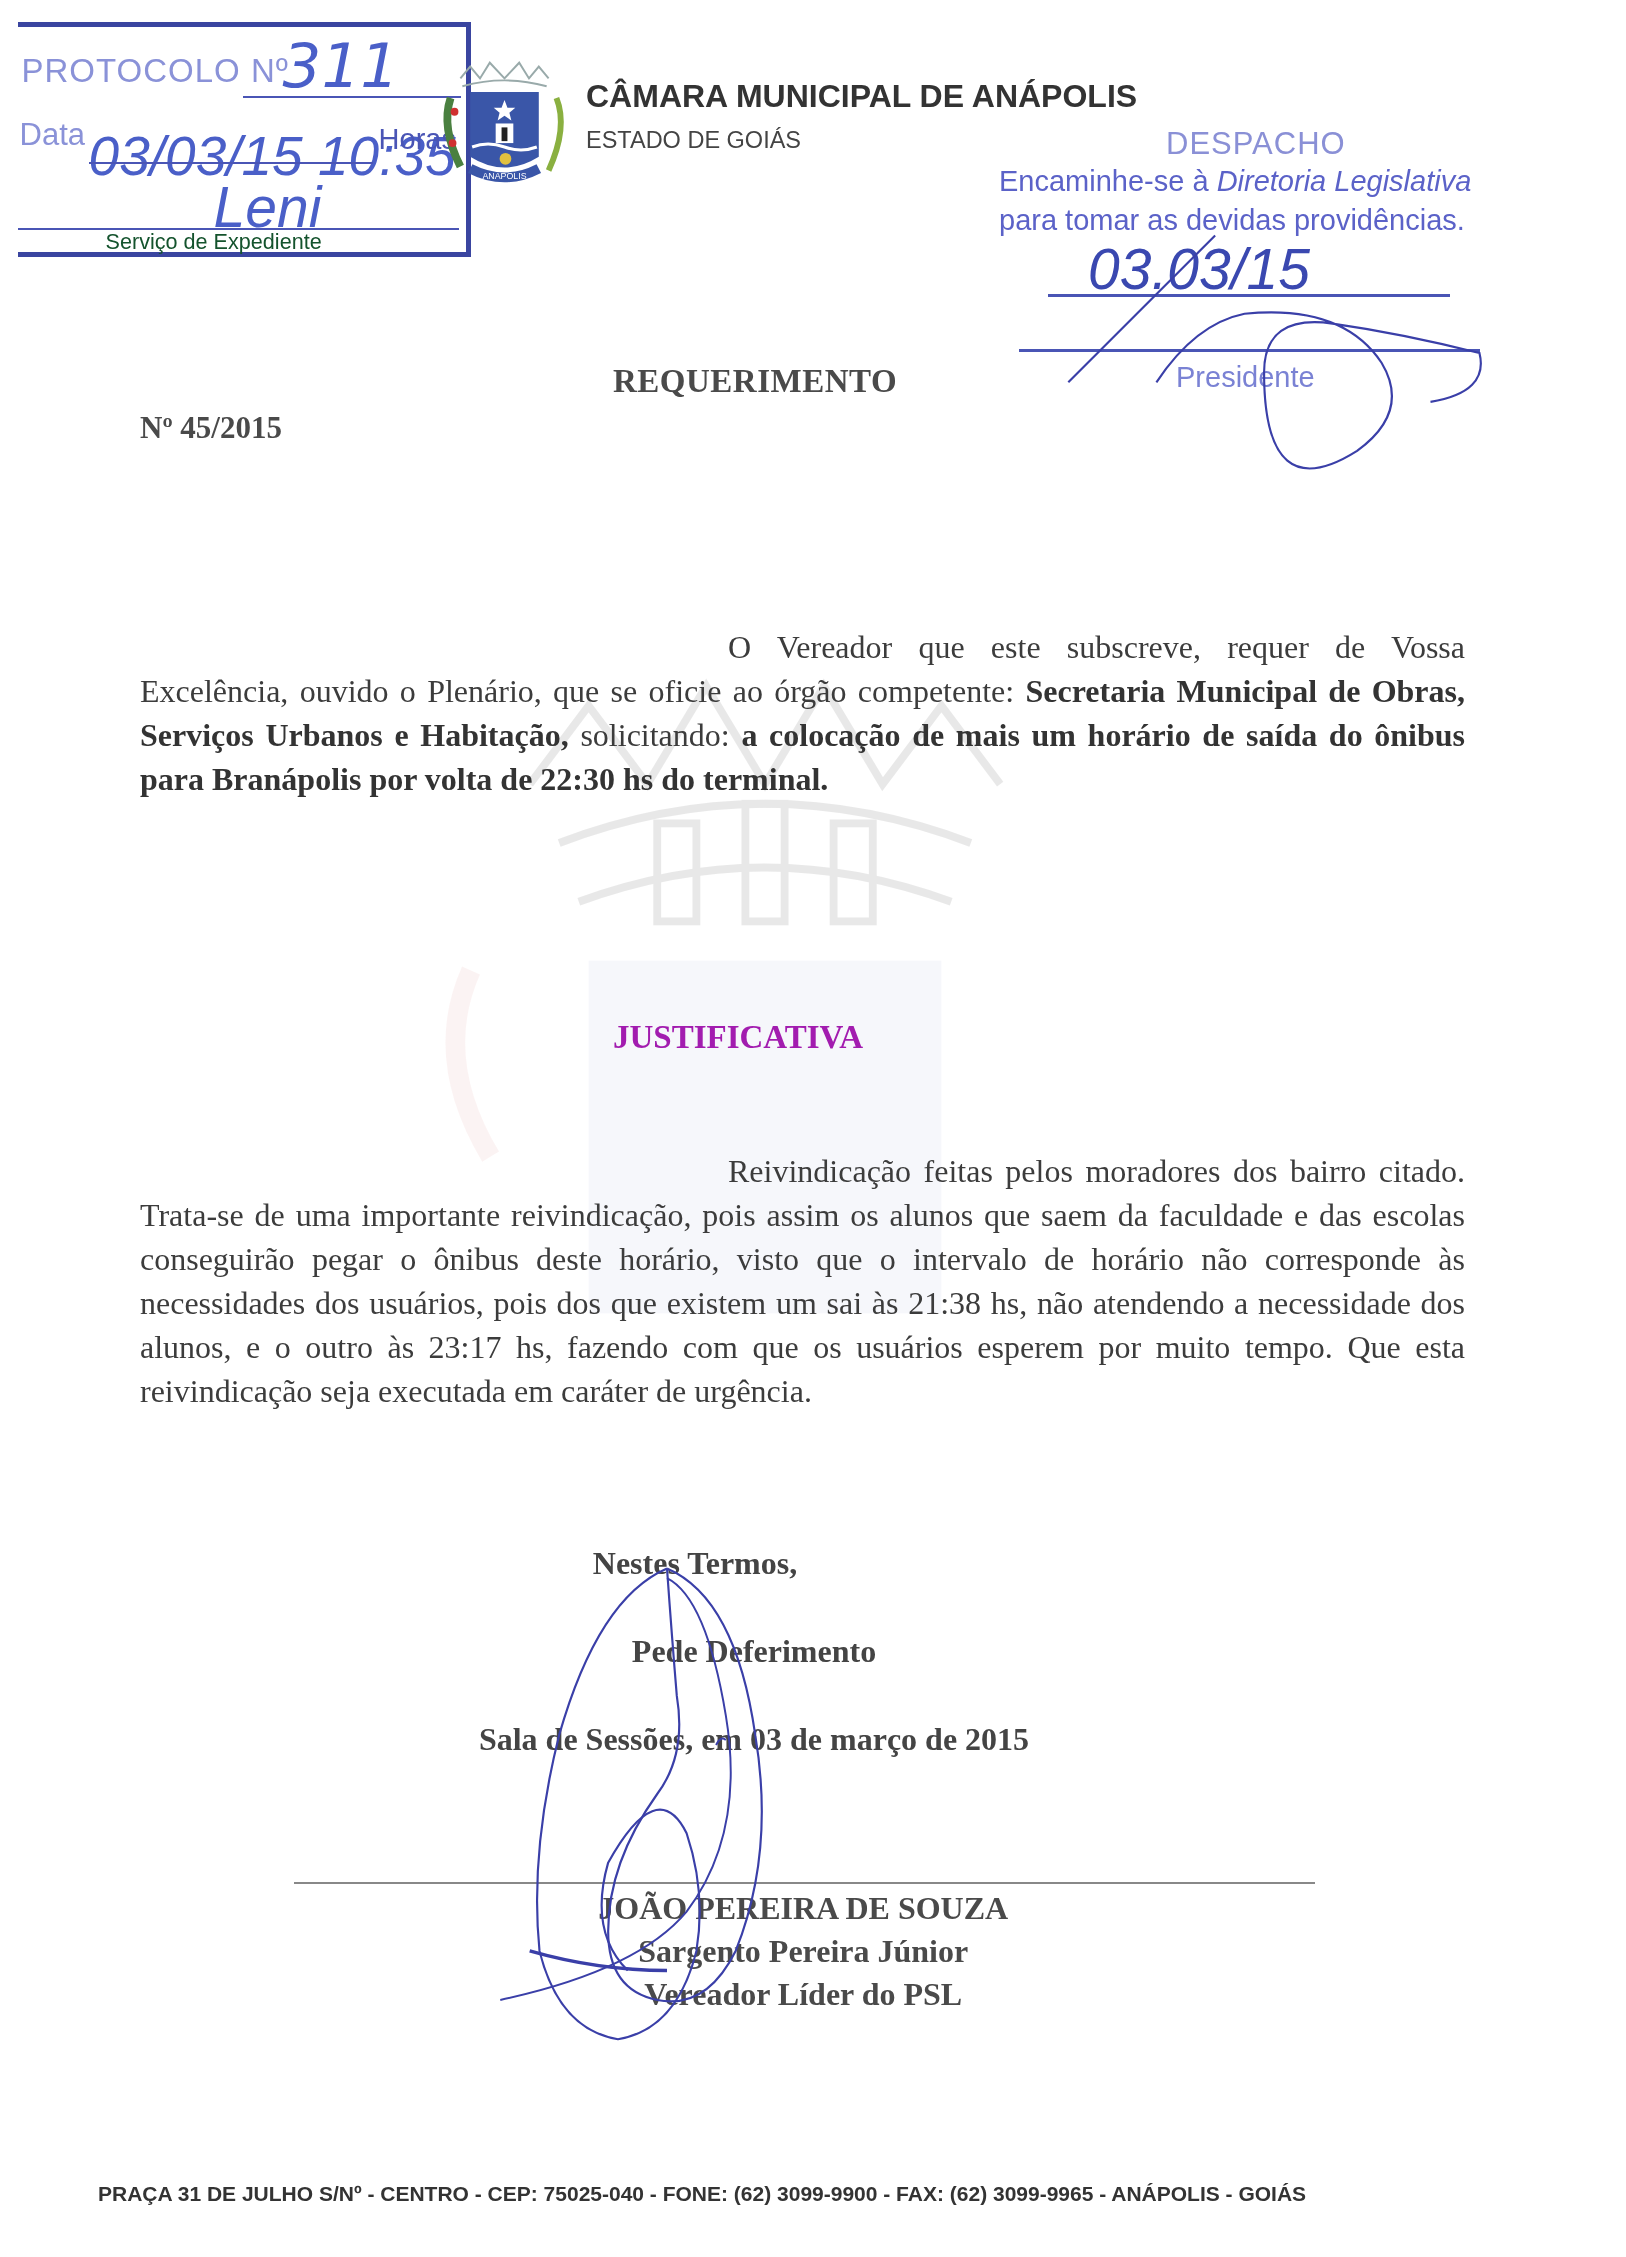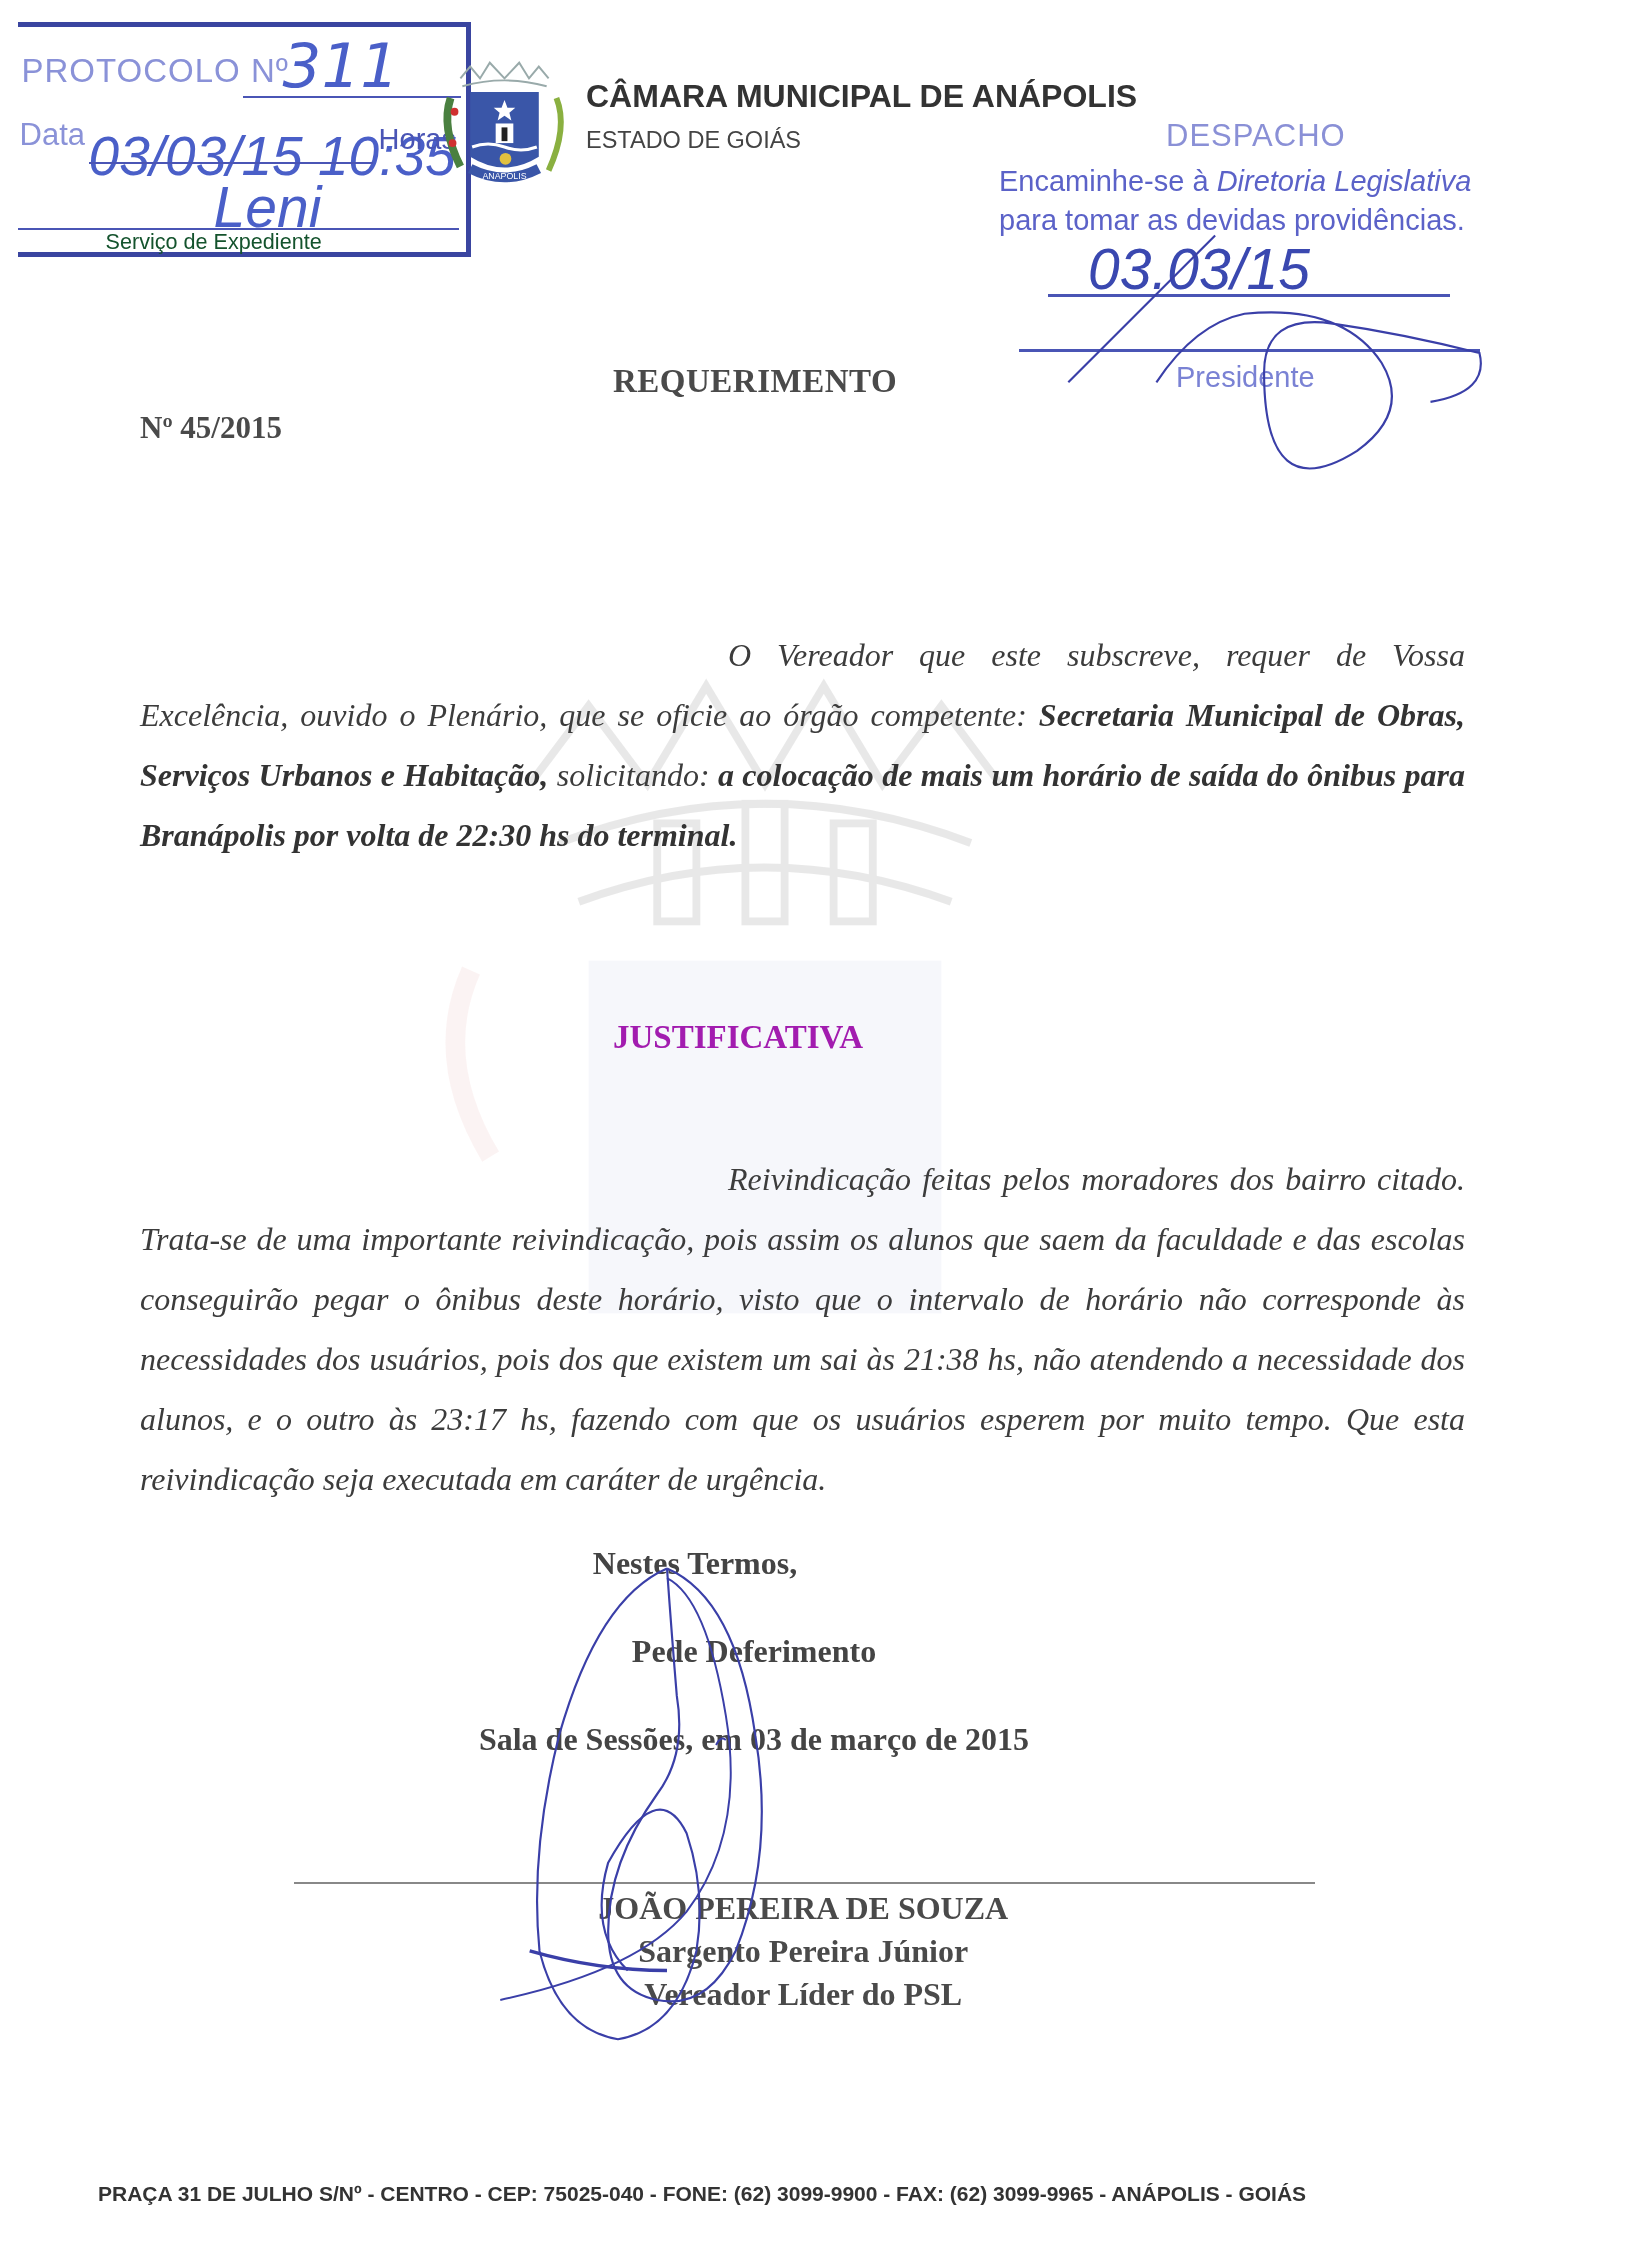--- a/index.html
+++ b/index.html
@@ -27,36 +27,36 @@
   
   .coat { left: 431px; top: 49px; width: 147px; height: 147px; }
 
   
   .org-name { left: 586px; top: 78px; font-family: "Liberation Sans", sans-serif; font-weight: bold;
               font-size: 32px; color: #333333; letter-spacing: 0px; }
   .org-state { left: 586px; top: 127px; font-family: Liberation Sans, sans-serif; font-size: 23.5px; color: #444444; }
 
   
   .despacho { left: 970px; top: 118px; width: 549px; height: 372px; font-family: "Liberation Sans", sans-serif; color: #5b62c8; }
-  .despacho .title { position: absolute; left: 196px; top: 0; font-size: 31px; color: #8a90d6; letter-spacing: 1px; }
+  .despacho .title { position: absolute; left: 196px; top: 8px; font-size: 31px; color: #8a90d6; letter-spacing: 1px; }
   .despacho .line1 { position: absolute; left: 29px; top: 47px; font-size: 29px; }
   .despacho .line1 i { font-style: italic; }
   .despacho .line2 { position: absolute; left: 29px; top: 86px; font-size: 29px; }
   .despacho .date { position: absolute; left: 118px; top: 118px; font-size: 57px; font-style: italic; color: #3a48b0; }
   .despacho .date-line { position: absolute; left: 78px; top: 176px; width: 402px; height: 2.9px; background: #4a55b5; }
   .despacho .pres-line { position: absolute; left: 49px; top: 231px; width: 461px; height: 2.9px; background: #4a55b5; }
   .despacho .pres-label { position: absolute; left: 206px; top: 243px; font-size: 29px; color: #7a82d4; }
   .despacho svg { position: absolute; left: 0; top: 0; }
 
   
   .req-title { left: 613px; top: 363px; font-size: 33px; font-weight: bold; color: #4a4a4a; letter-spacing: 0.5px; }
   .req-num { left: 140px; top: 410px; font-size: 31px; font-weight: bold; color: #4a4a4a; }
 
   
-  .para { left: 140px; width: 1325px; font-size: 32px; line-height: 60px; text-align: justify; color: #3c3c3c; font-style: italic; }
+  .para { left: 140px; width: 1325px; font-size: 32px; line-height: 44px; text-align: justify; color: #3c3c3c; }
   .para .indent { display: inline-block; width: 588px; }
   .para b { font-weight: bold; color: #333; }
   .p1 { top: 625px; }
   .just-title { left: 613px; top: 1019px; font-size: 33px; font-weight: bold; color: #a21caf; }
   .p2 { top: 1149px; }
 
   
   .closing { left: 0; width: 1626px; text-align: center; font-weight: bold; font-size: 32px; color: #444; }
   .c1 { top: 1545px; left: -118px; }
   .c2 { top: 1633px; left: -59px; }

